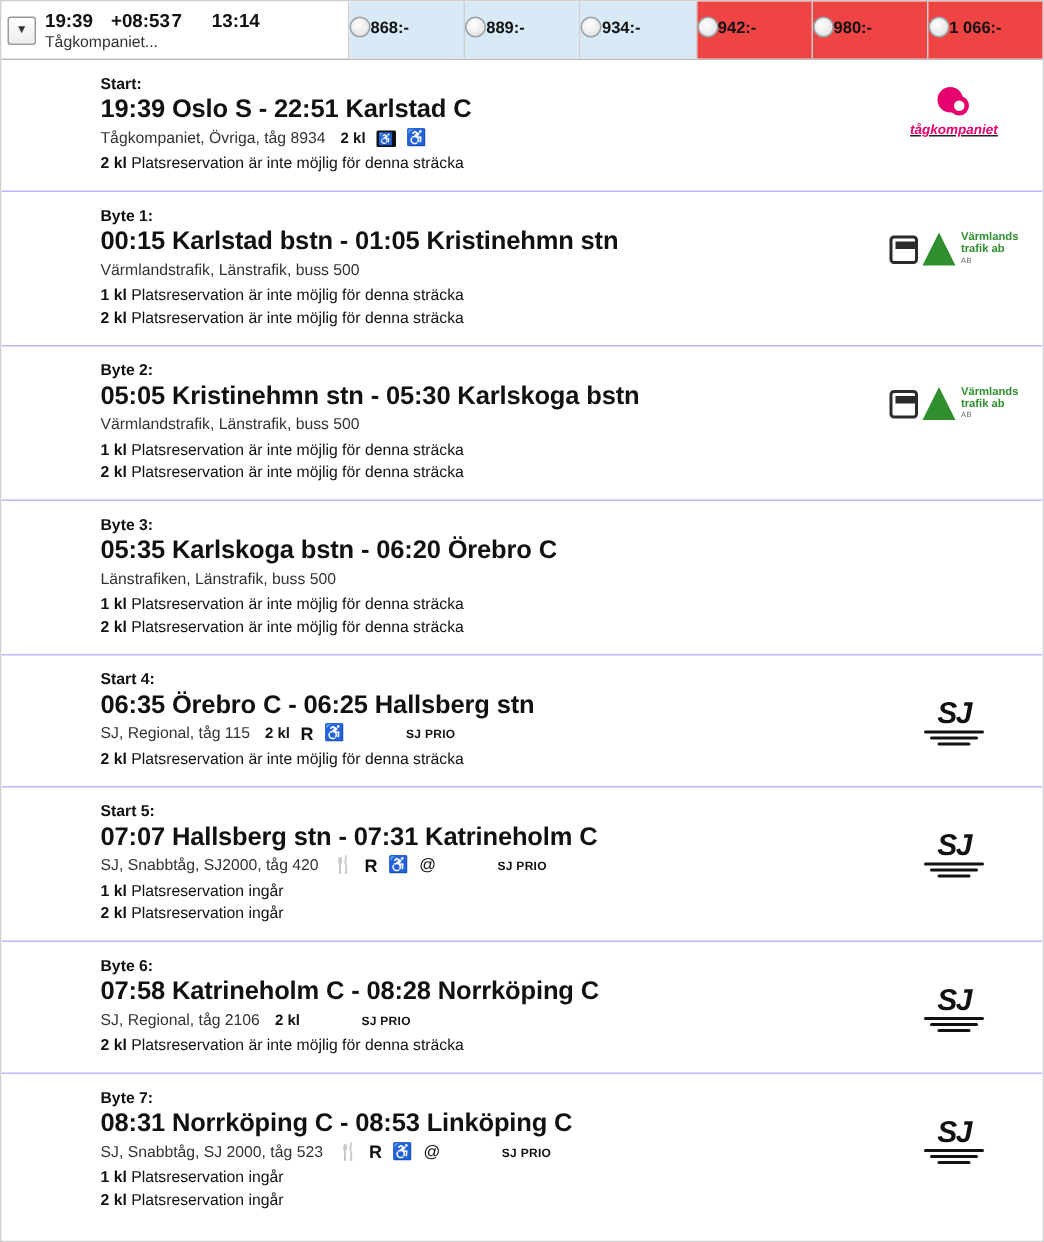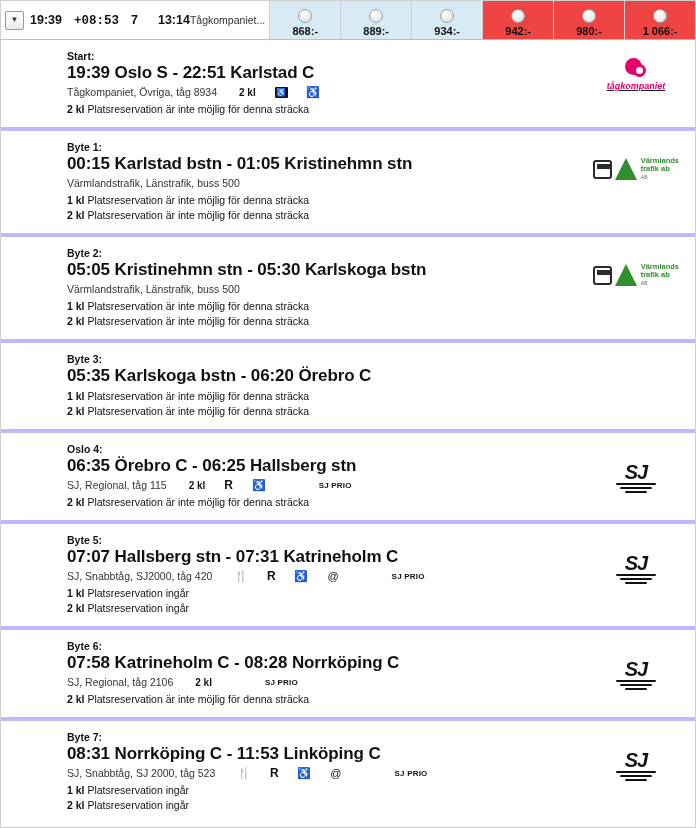--- a/index.html
+++ b/index.html
@@ -53,48 +53,48 @@
     flex: 0 0 auto;
     cursor: pointer;
   }
   .expander span {
     font-size: 8px;
     line-height: 8px;
     color: #333;
   }
   .hdr-times {
     display: flex;
-    flex-direction: row;
+    flex-direction: column;
     justify-content: center;
   }
   .hdr-row1 {
     display: flex;
     align-items: baseline;
     font-weight: bold;
     font-size: 12.5px;
     color: #111;
     white-space: nowrap;
   }
   .hdr-row1 .dep { margin-right: 12px; }
-  .hdr-row1 .dur { margin-right: 12px; font-family: Liberation Mono, monospace; }
+  .hdr-row1 .dur { margin-right: 1px; }
   .hdr-row1 .chg { margin-right: 20px; font-weight: bold; }
   .hdr-row1 .arr { font-weight: bold; }
   .hdr-row2 {
     font-size: 10.5px;
     color: #333;
     font-weight: normal;
     margin-top: 1px;
   }
   .price-cell {
     flex: 1 1 0;
     border-right: 1px solid #cfcfcf;
     display: flex;
-    flex-direction: column;
+    flex-direction: row;
     align-items: center;
-    justify-content: flex-end;
+    justify-content: flex-start;
     padding-bottom: 2px;
     box-sizing: border-box;
     cursor: pointer;
   }
   .price-cell:last-child { border-right: none; }
   .price-cell.blue { background: #d9eaf7; }
   .price-cell.green { background: #ef4444; }
   .radio {
     width: 12px;
     height: 12px;
@@ -116,21 +116,21 @@
     top: 39px;
     left: 0;
     right: 0;
     bottom: 0;
     background: #fff;
     overflow: hidden;
   }
   .leg {
     position: relative;
     padding: 10px 14px 10px 66px;
-    border-bottom: 4px solid #c4b5fd;
+    border-bottom: 1px solid #c4b5fd;
     min-height: 56px;
     box-sizing: border-box;
   }
   .leg:last-child { border-bottom: none; }
   .leg-kicker {
     font-size: 10.5px;
     font-weight: bold;
     color: #111;
     margin-bottom: 1px;
   }
@@ -141,21 +141,21 @@
     margin-bottom: 3px;
     letter-spacing: -0.1px;
   }
   .leg-oper {
     font-size: 10.5px;
     color: #333;
     margin-bottom: 4px;
     display: flex;
     align-items: center;
     flex-wrap: wrap;
-    gap: 16px;
+    gap: 4px;
   }
   .leg-oper .oper-text { margin-right: 6px; }
   .badge-cls {
     font-weight: bold;
     font-size: 10px;
     color: #111;
     margin-right: 3px;
   }
   .ico {
     display: inline-block;
@@ -404,32 +404,35 @@
       <div class="logo logo-varm">
         <div class="varm-bus"></div>
         <div class="varm-leaf"></div>
         <div class="varm-txt">Värmlands<br>trafik ab<small>AB</small></div>
       </div>
     </div>
 
     <div class="leg">
       <div class="leg-kicker">Byte 3:</div>
       <div class="leg-title">05:35 Karlskoga bstn - 06:20 Örebro C</div>
+      <div class="leg-oper">
+        <span class="oper-text">Länstrafiken, Länstrafik, buss 500</span>
+      </div>
       <div class="note">
         <b>1 kl</b>
         <span>Platsreservation är inte möjlig för denna sträcka</span>
       </div>
       <div class="note">
         <b>2 kl</b>
         <span>Platsreservation är inte möjlig för denna sträcka</span>
       </div>
     </div>
 
     <div class="leg">
-      <div class="leg-kicker">Oslo 4:</div>
+      <div class="leg-kicker">Start 4:</div>
       <div class="leg-title">06:35 Örebro C - 06:25 Hallsberg stn</div>
       <div class="leg-oper">
         <span class="oper-text">SJ, Regional, tåg 115</span>
         <span class="badge-cls">2 kl</span>
         <span class="ico rbold">R</span>
         <span class="ico">♿</span>
         <span class="prio">SJ PRIO</span>
       </div>
       <div class="note">
         <b>2 kl</b>
@@ -439,21 +442,21 @@
         <div class="sj-text">SJ</div>
         <div class="sj-wing">
             <i></i>
             <i></i>
             <i></i>
           </div>
       </div>
     </div>
 
     <div class="leg">
-      <div class="leg-kicker">Byte 5:</div>
+      <div class="leg-kicker">Start 5:</div>
       <div class="leg-title">07:07 Hallsberg stn - 07:31 Katrineholm C</div>
       <div class="leg-oper">
         <span class="oper-text">SJ, Snabbtåg, SJ2000, tåg 420</span>
         <span class="ico">🍴</span>
         <span class="ico rbold">R</span>
         <span class="ico">♿</span>
         <span class="ico">@</span>
         <span class="prio">SJ PRIO</span>
       </div>
       <div class="note">
@@ -491,21 +494,21 @@
         <div class="sj-wing">
             <i></i>
             <i></i>
             <i></i>
           </div>
       </div>
     </div>
 
     <div class="leg">
       <div class="leg-kicker">Byte 7:</div>
-      <div class="leg-title">08:31 Norrköping C - 11:53 Linköping C</div>
+      <div class="leg-title">08:31 Norrköping C - 08:53 Linköping C</div>
       <div class="leg-oper">
         <span class="oper-text">SJ, Snabbtåg, SJ 2000, tåg 523</span>
         <span class="ico">🍴</span>
         <span class="ico rbold">R</span>
         <span class="ico">♿</span>
         <span class="ico">@</span>
         <span class="prio">SJ PRIO</span>
       </div>
       <div class="note">
         <b>1 kl</b>

